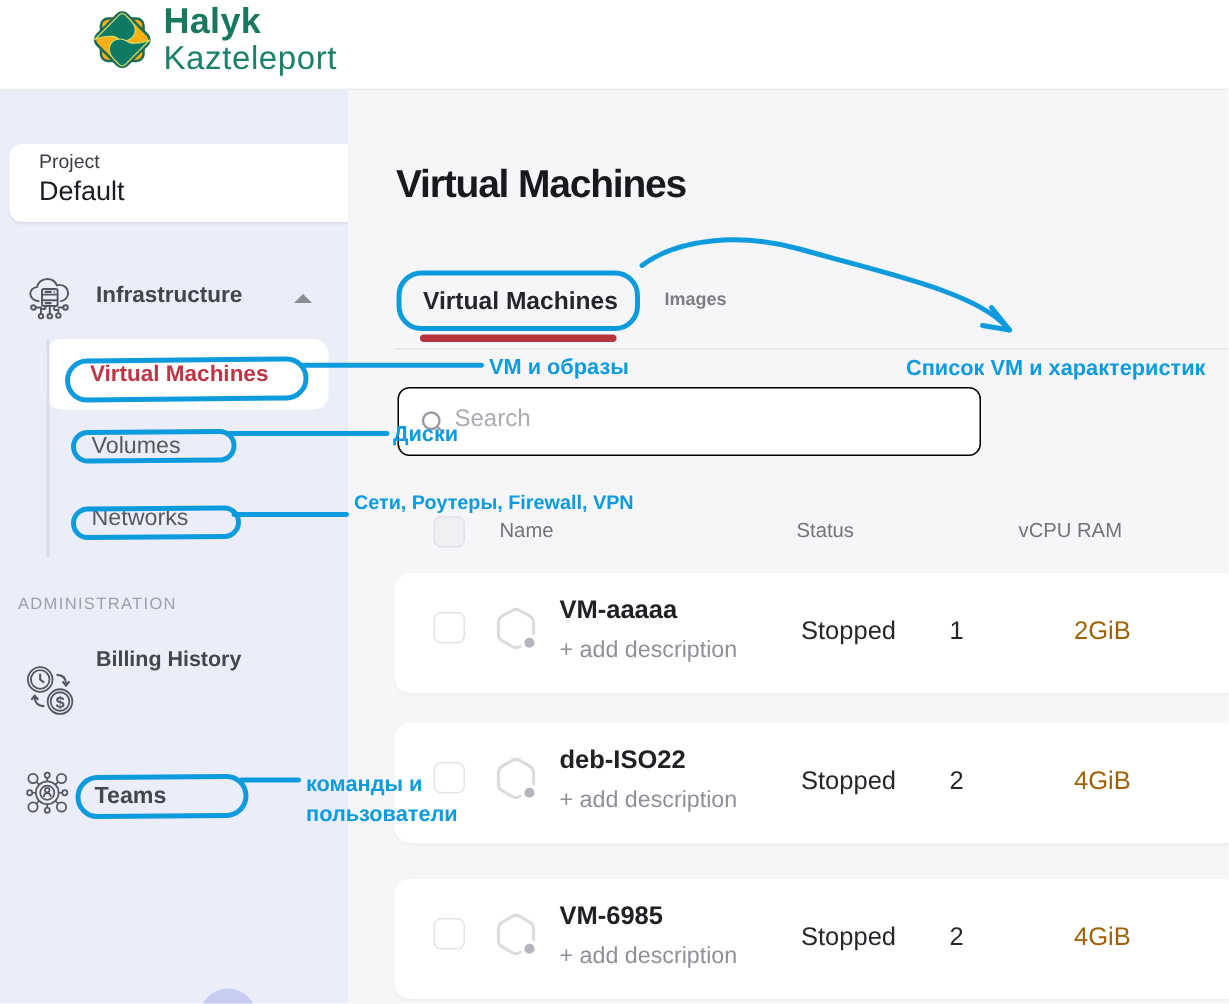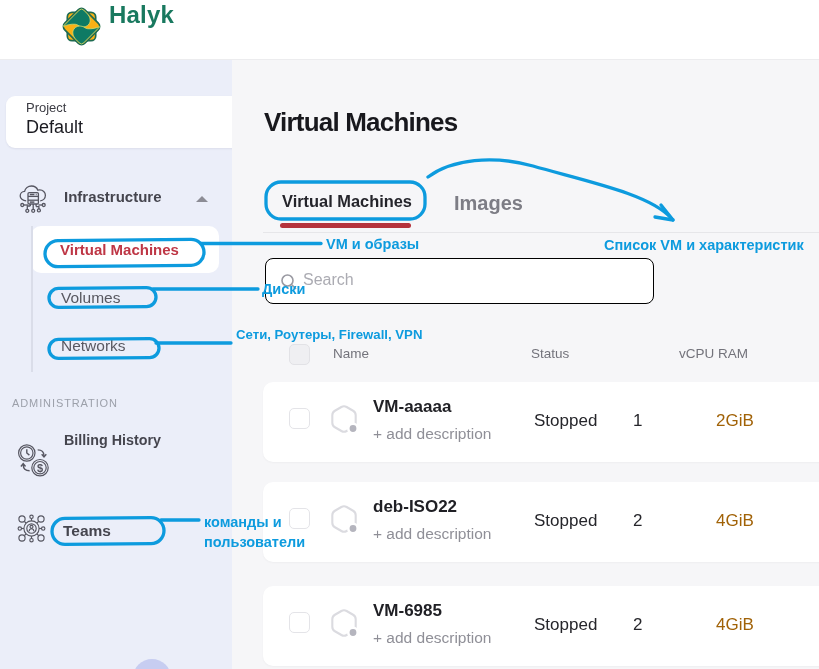--- a/index.html
+++ b/index.html
@@ -37,21 +37,21 @@
   #bill-t { position:absolute; left:64px; top:372px; font-size:14.3px; }
   #teams-ic { position:absolute; left:16px; top:453px; }
   #teams-t { position:absolute; left:63px; top:462px; font-size:15.5px; }
 
   #blob { position:absolute; left:133px; top:599px; width:38px; height:38px; border-radius:50%; background:#C7CDF1; }
 
   
   #main { position:absolute; left:232px; top:60px; width:587px; height:609px; background:#F6F6F8; }
   #h1 { position:absolute; left:32px; top:47px; font-size:26px; font-weight:bold; color:#18181D; letter-spacing:-0.8px; }
   #tab1 { position:absolute; left:50px; top:132px; font-size:16.4px; font-weight:bold; color:#25252B; }
-  #tab2 { position:absolute; left:222px; top:132px; font-size:20px; font-weight:bold; color:#7D7D85; }
+  #tab2 { position:absolute; left:211px; top:132px; font-size:12px; font-weight:bold; color:#7D7D85; }
   #tabred { position:absolute; left:48px; top:163px; width:131px; height:5px; border-radius:3px; background:#B5333C; }
   #tabline { position:absolute; left:31px; top:172px; width:556px; height:1px; background:#E6E6E9; }
 
   #search { position:absolute; left:33px; top:198px; width:389px; height:46px; background:#fff; border:1px solid #000000; border-radius:8px; }
   #search .ph { position:absolute; left:37px; top:12px; font-size:16px; color:#ABABB2; }
 
   
   .th { position:absolute; font-size:13.5px; color:#73737B; top:286px; }
   #th-cb { position:absolute; left:57px; top:284px; width:21px; height:21px; border:1px solid #E2E2E6; background:#EFEFF2; border-radius:5px; }
 
@@ -212,20 +212,21 @@
       <g stroke="#1E6B52" stroke-width="2" fill="#F9B115" stroke-linejoin="round">
         <rect x="7.4" y="7.4" width="33.2" height="33.2" rx="5.5"></rect>
         <rect x="7.4" y="7.4" width="33.2" height="33.2" rx="5.5" transform="rotate(45 24 24)"></rect>
       </g>
       <g fill="#0E7A64" stroke="#D5DF6E" stroke-width="0.9" stroke-linejoin="round">
         <path d="M2.5 23.8 L21.5 4.8 Q24 2.3 26.5 4.8 L30.5 8.8 C34.5 13 35 17.5 33 20.8 C31 24.2 26.5 25.2 23.2 24.2 C20.2 23.2 19.8 21.8 16.8 21.4 C12 20.8 6 22.4 2.5 23.8 Z"></path>
         <path d="M45.5 24.2 L26.5 43.2 Q24 45.7 21.5 43.2 L17.5 39.2 C13.5 35 13 30.5 15 27.2 C17 23.8 21.5 22.8 24.8 23.8 C27.8 24.8 28.2 26.2 31.2 26.6 C36 27.2 42 25.6 45.5 24.2 Z"></path>
       </g>
     </svg>
     <div id="wm1">Halyk</div>
+    <div id="wm2">Kazteleport</div>
   </div>
 
   <svg id="overlay" viewBox="0 0 819 669">
     <g stroke="#0D9BDE" stroke-width="3.3" fill="none" stroke-linecap="round">
       <rect x="45" y="240" width="159" height="26" rx="13" transform="rotate(-0.6 124 253)"></rect>
       <path d="M201 243.5 L321 243.5"></path>
       <rect x="49" y="288" width="107" height="19" rx="9.5" transform="rotate(-0.5 102 297)"></rect>
       <path d="M153 289 L258 289"></path>
       <rect x="49" y="339" width="110" height="19" rx="9.5" transform="rotate(-0.5 104 348)"></rect>
       <path d="M156 343 L231 343"></path>

